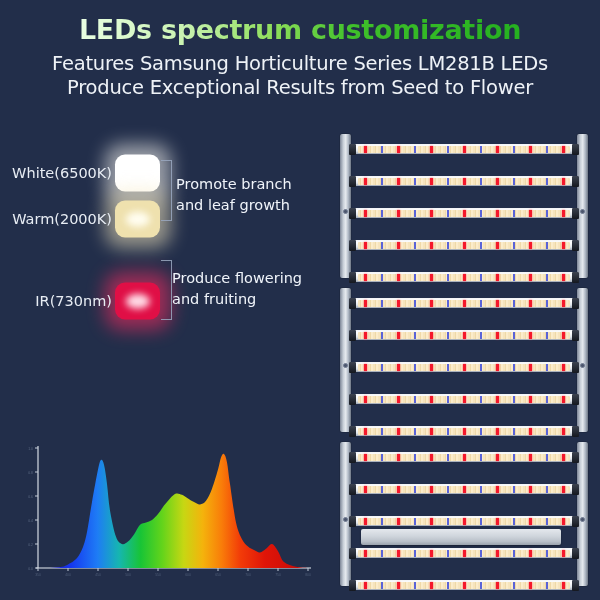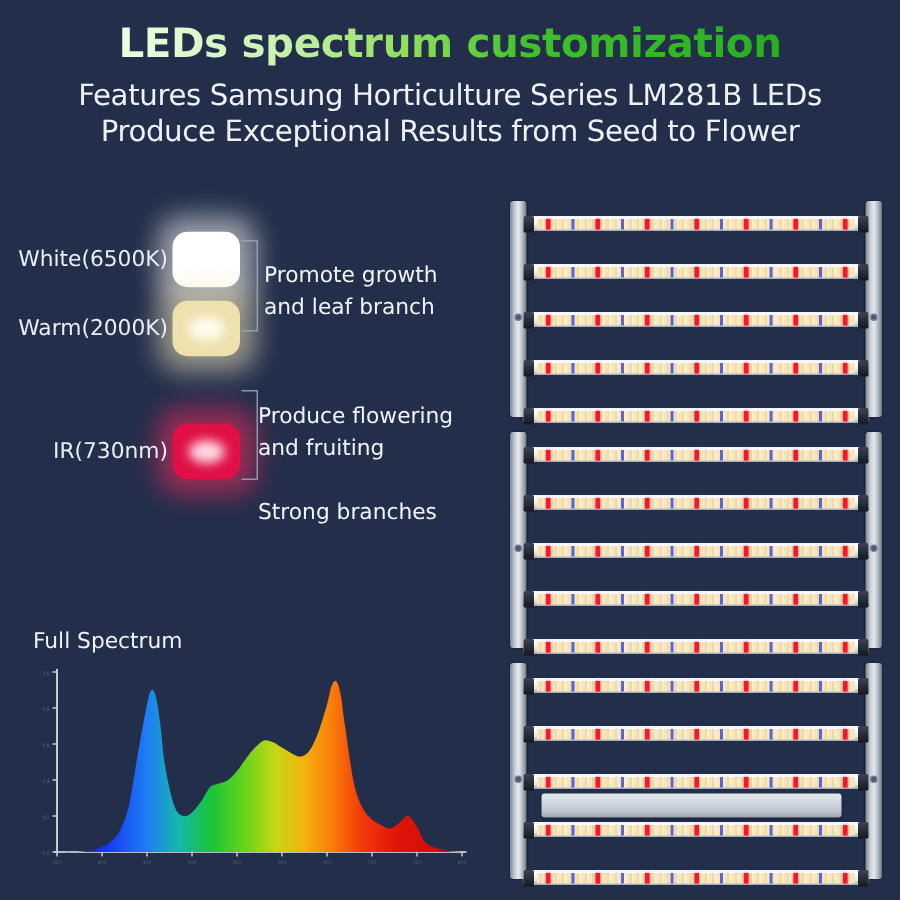--- a/index.html
+++ b/index.html
@@ -141,34 +141,32 @@
       <div class="led-chip" style="background:#e00f46">
           <div class="core" style="background:#ffdbe6"></div>
         </div>
     </div>
 
 
     <div class="bracket" style="left:161px; top:10px;  width:11px; height:61px;"></div>
     <div class="bracket" style="left:161px; top:110px; width:11px; height:60px;"></div>
 
     <div class="callout" style="left:176px; top:24px;">
-      <div>Promote growth</div>
-      <div>and leaf branch</div>
+      <div>Promote branch</div>
+      <div>and leaf growth</div>
     </div>
     <div class="callout" style="left:172px; top:118px;">
       <div>Produce flowering</div>
       <div> and fruiting</div>
     </div>
     <div class="callout" style="left:172px; top:182px;">
-      <div>Strong branches</div>
     </div>
   </div>
 
   <div id="chart-box">
-    <div id="chart-title">Full Spectrum</div>
     <svg id="chart-svg" width="310" height="150">
       <defs>
         <linearGradient id="specgrad" x1="0" y1="0" x2="1" y2="0">
           <stop offset="0.00" stop-color="#2a0fbe"></stop>
           <stop offset="0.12" stop-color="#1536f0"></stop>
           <stop offset="0.22" stop-color="#1e7cf5"></stop>
           <stop offset="0.30" stop-color="#16b6b0"></stop>
           <stop offset="0.38" stop-color="#18c436"></stop>
           <stop offset="0.46" stop-color="#63d41b"></stop>
           <stop offset="0.54" stop-color="#c7d713"></stop>

